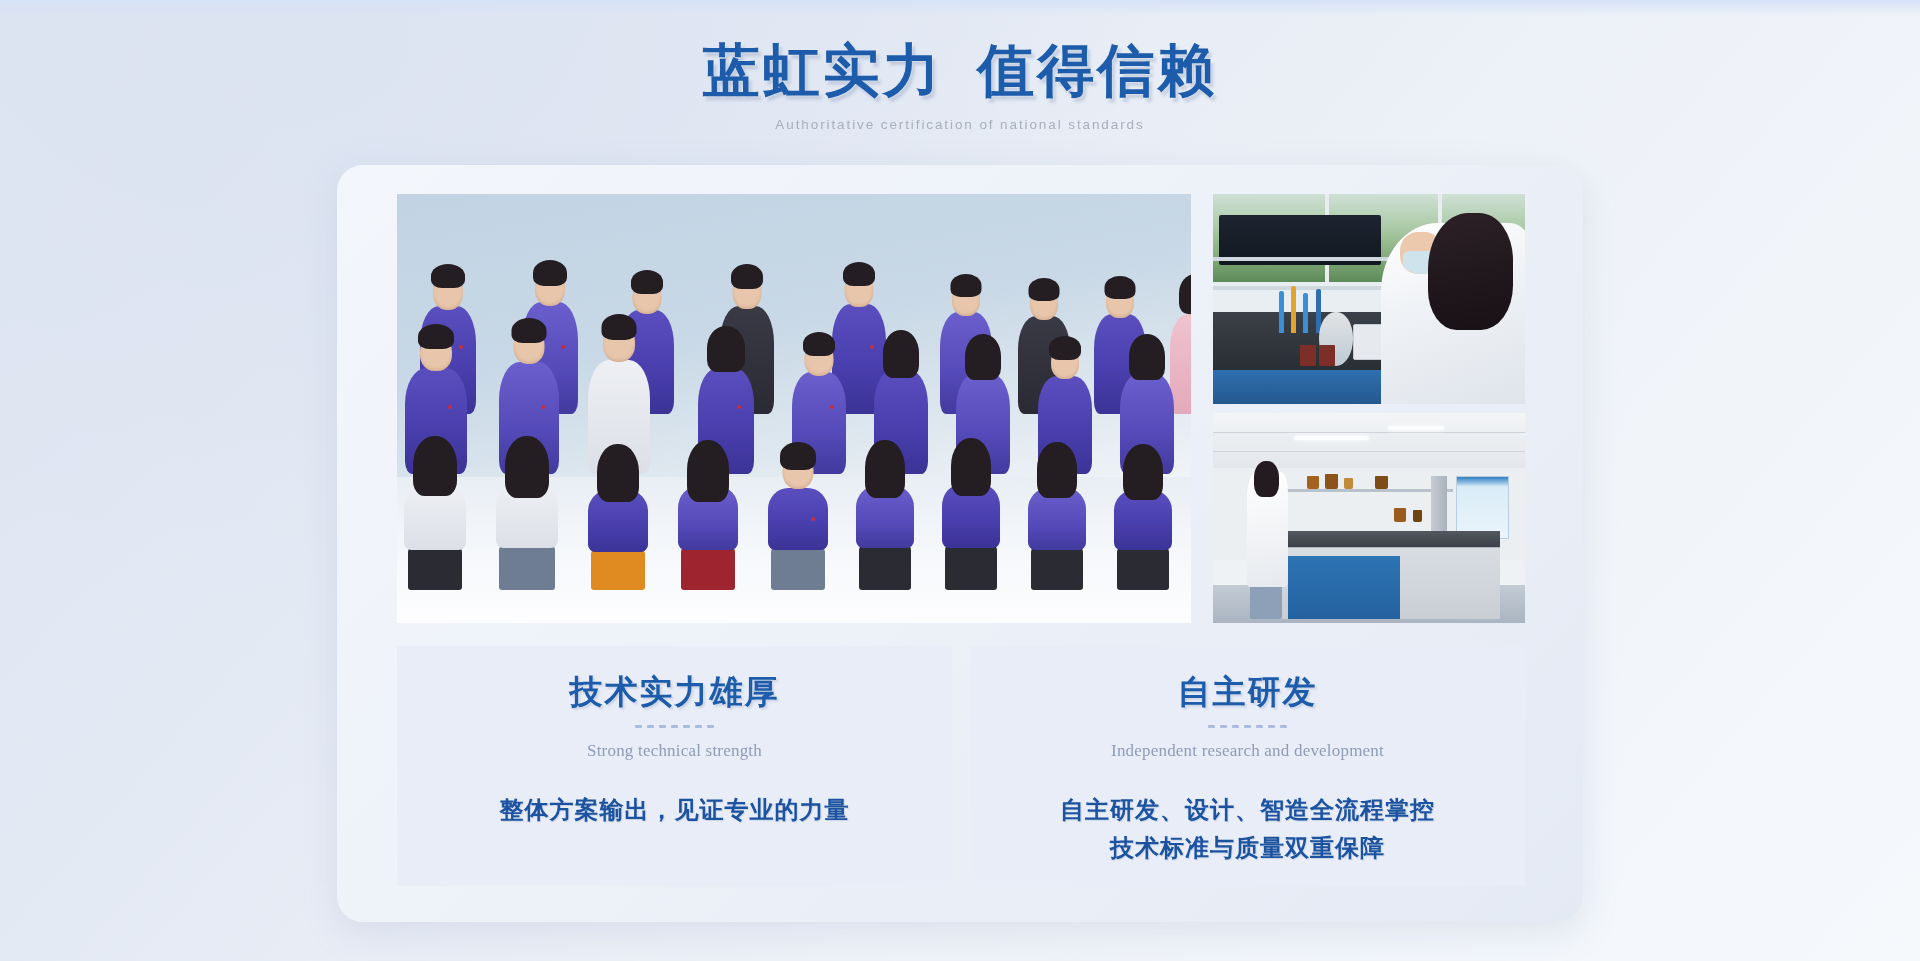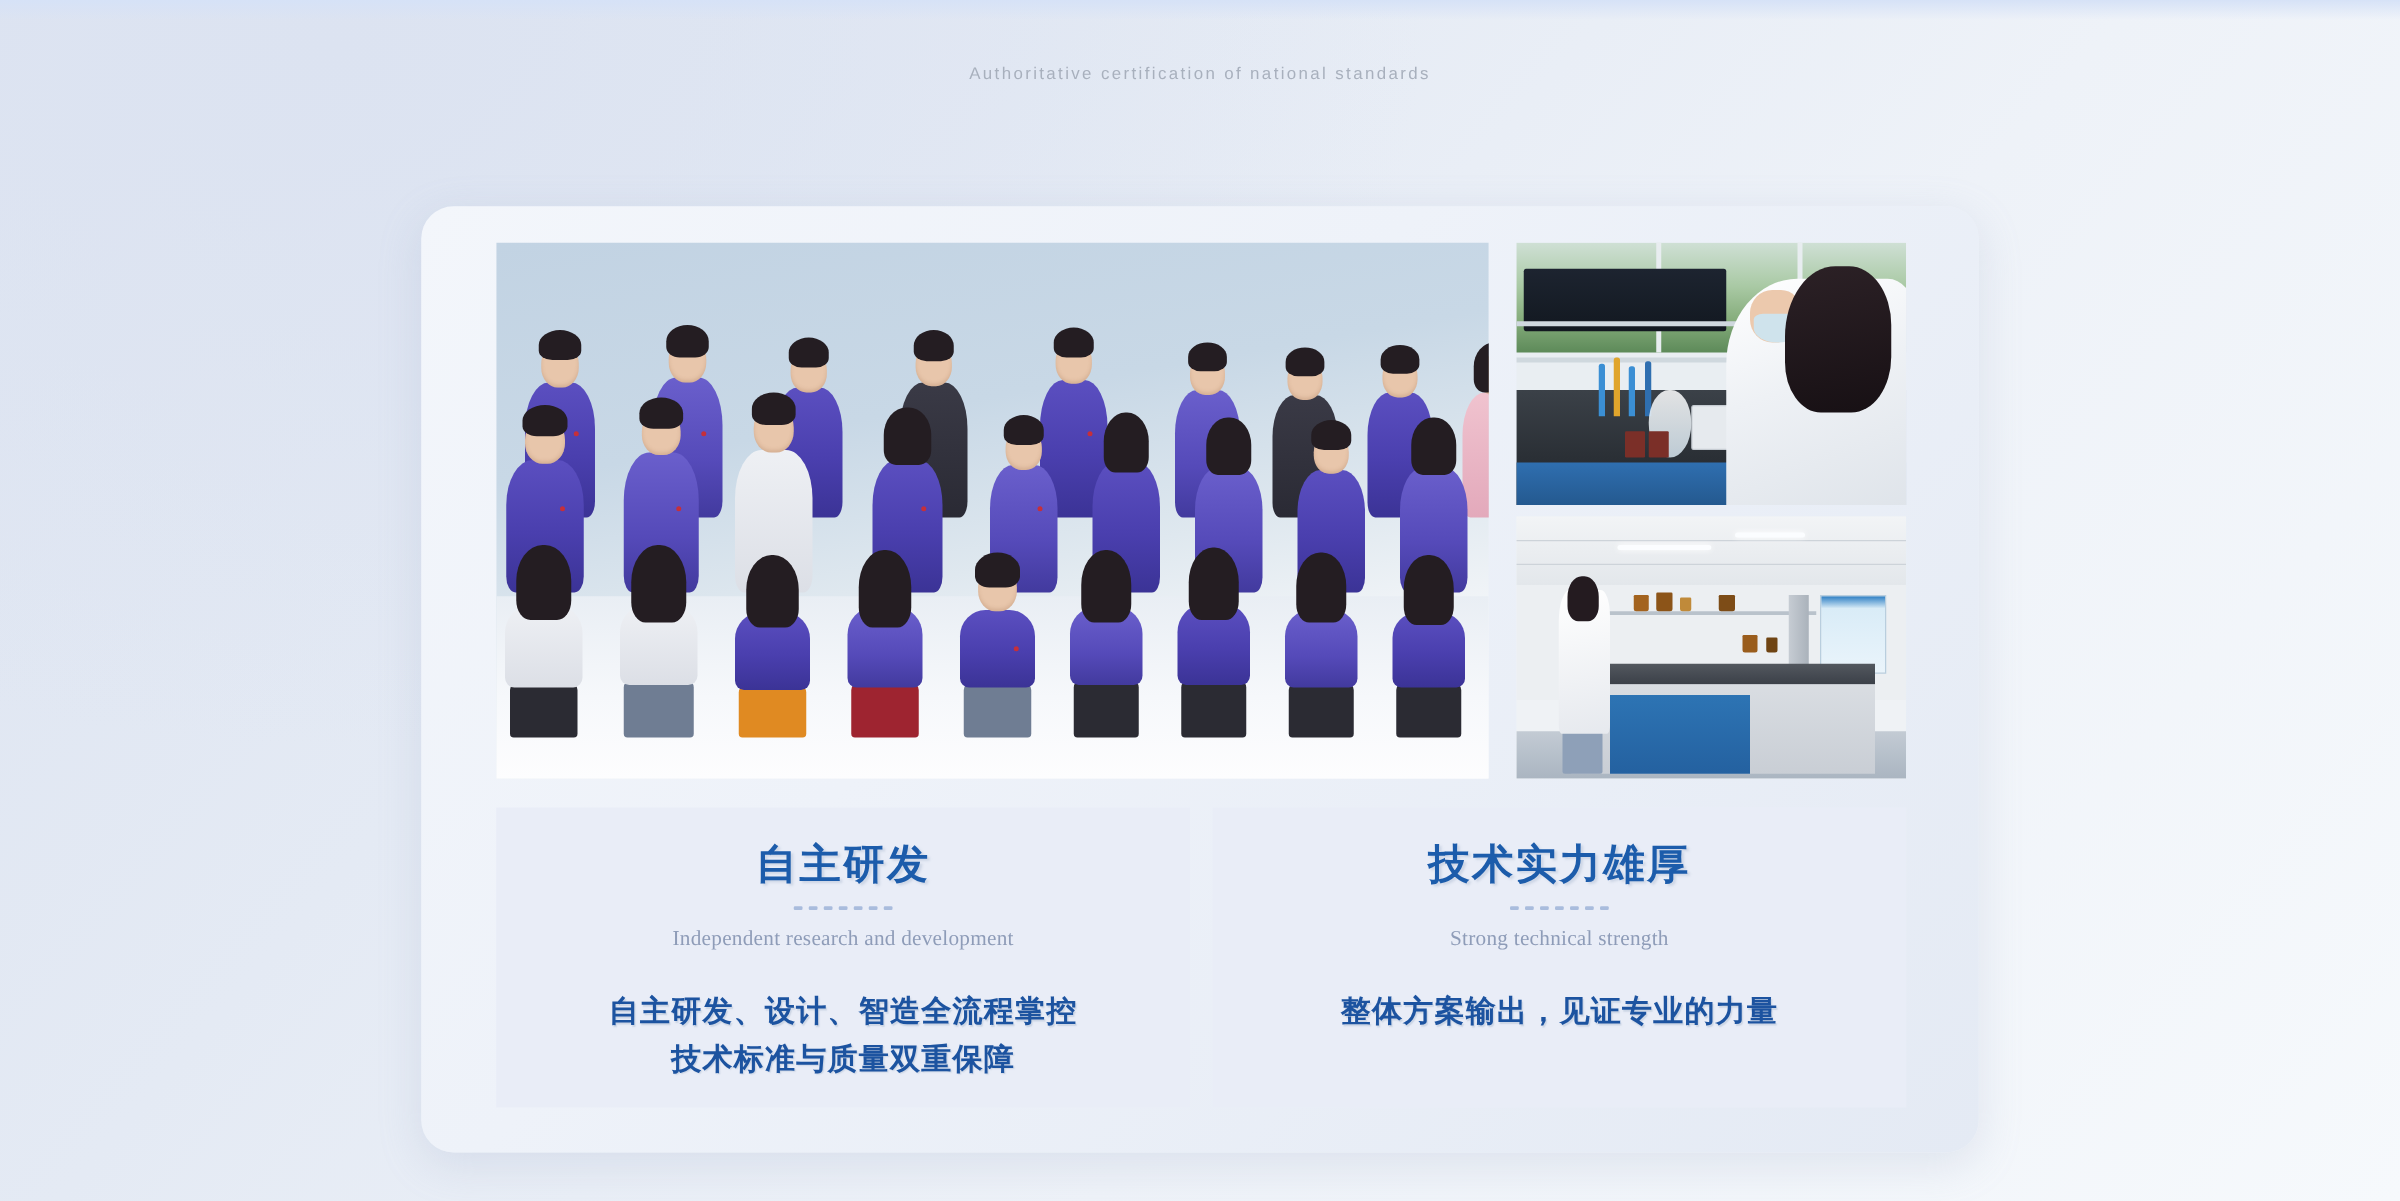--- a/index.html
+++ b/index.html
@@ -186,20 +186,21 @@
     font-family:"Liberation Serif", serif;font-weight:bold;
     font-size:24px;line-height:1.62;letter-spacing:1px;color:#1c53a0;
     text-shadow:1px 1px 1px rgba(150,168,196,.35);
     white-space:pre-line;
   }
 </style>
 </head>
 <body>
 
 <div class="header">
+  <div class="page-title">蓝虹实力  值得信赖</div>
   <div class="page-subtitle">Authoritative certification of national standards</div>
 </div>
 
 <div class="panel">
 
   <div class="media-row">
 
     <div class="photo photo-team">
       <div class="team">
         <div class="floor"></div>
@@ -422,44 +423,44 @@
           <div class="hair2"></div>
         </div>
       </div>
 
     </div>
   </div>
 
   <div class="cards">
 
     <div class="card">
+      <div class="card-title">技术实力雄厚</div>
+      <div class="divider">
+        <i></i>
+          <i></i>
+          <i></i>
+          <i></i>
+          <i></i>
+          <i></i>
+          <i></i>
+      </div>
+      <div class="card-sub">Strong technical strength</div>
+      <div class="card-body">整体方案输出，见证专业的力量</div>
+    </div>
+
+    <div class="card">
       <div class="card-title">自主研发</div>
       <div class="divider">
         <i></i>
           <i></i>
           <i></i>
           <i></i>
           <i></i>
           <i></i>
           <i></i>
       </div>
       <div class="card-sub">Independent research and development</div>
       <div class="card-body">自主研发、设计、智造全流程掌控
 技术标准与质量双重保障</div>
     </div>
 
-    <div class="card">
-      <div class="card-title">技术实力雄厚</div>
-      <div class="divider">
-        <i></i>
-          <i></i>
-          <i></i>
-          <i></i>
-          <i></i>
-          <i></i>
-          <i></i>
-      </div>
-      <div class="card-sub">Strong technical strength</div>
-      <div class="card-body">整体方案输出，见证专业的力量</div>
-    </div>
-
   </div>
 </div>
 
 </body></html>

